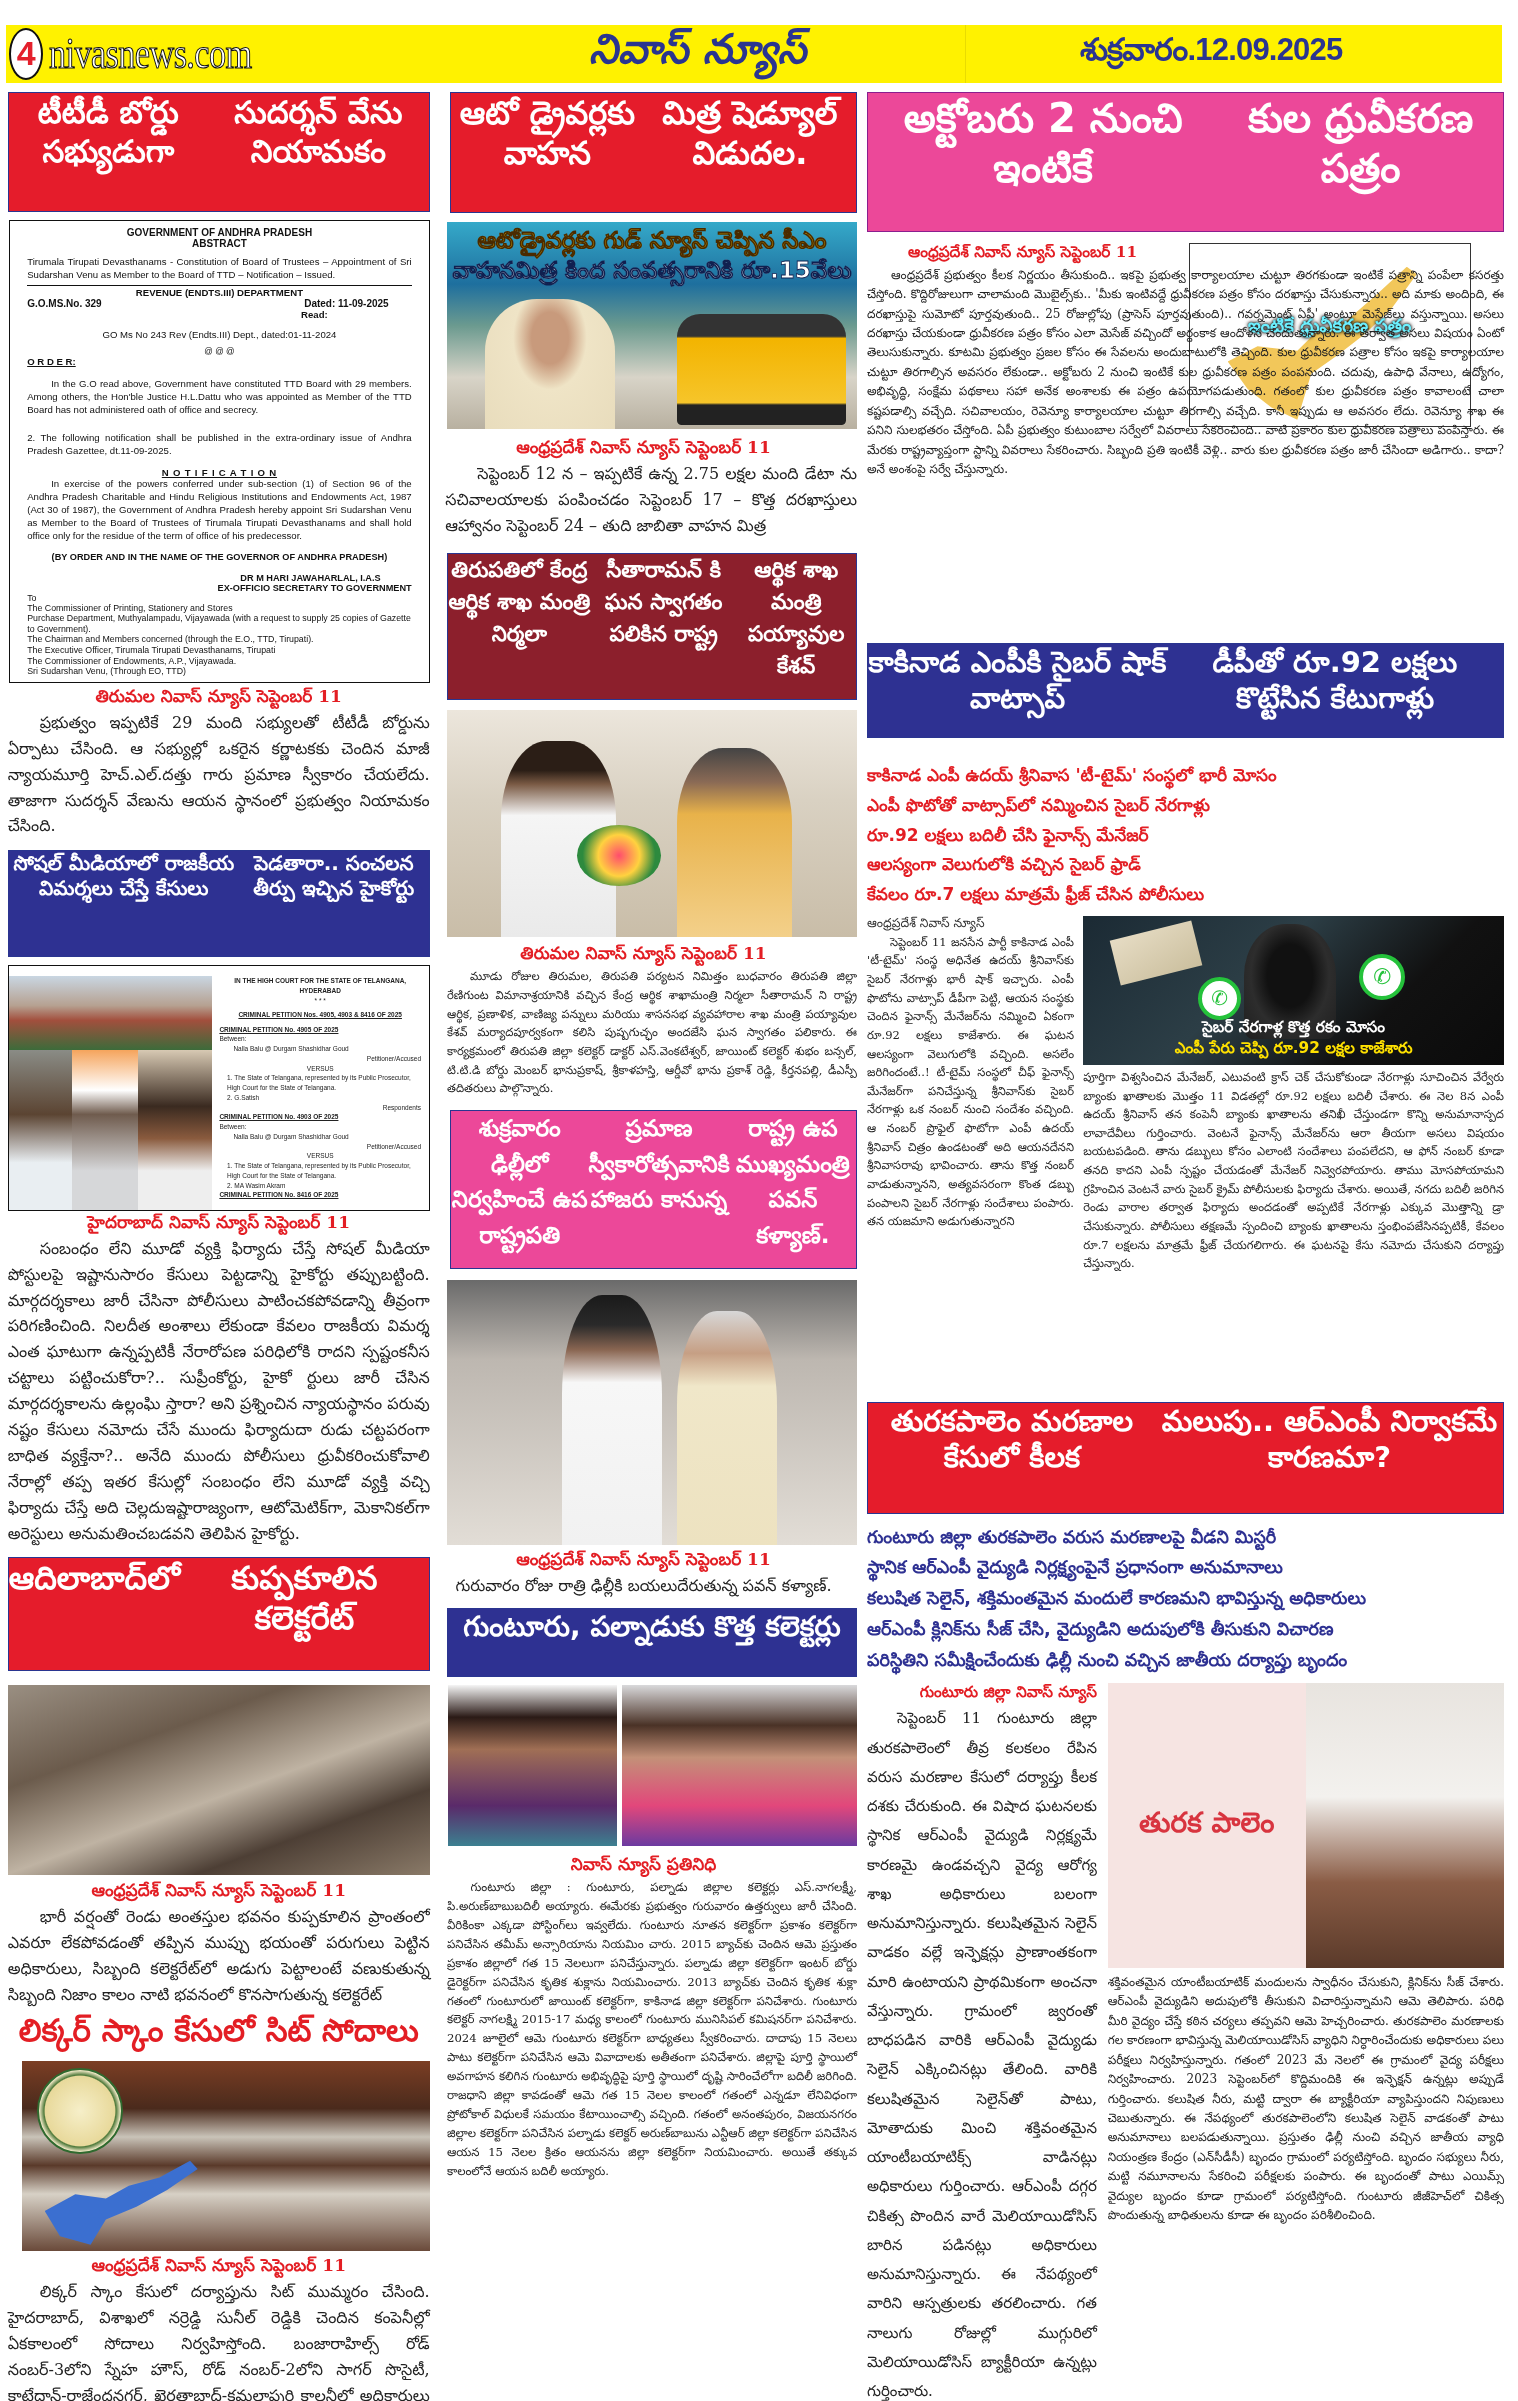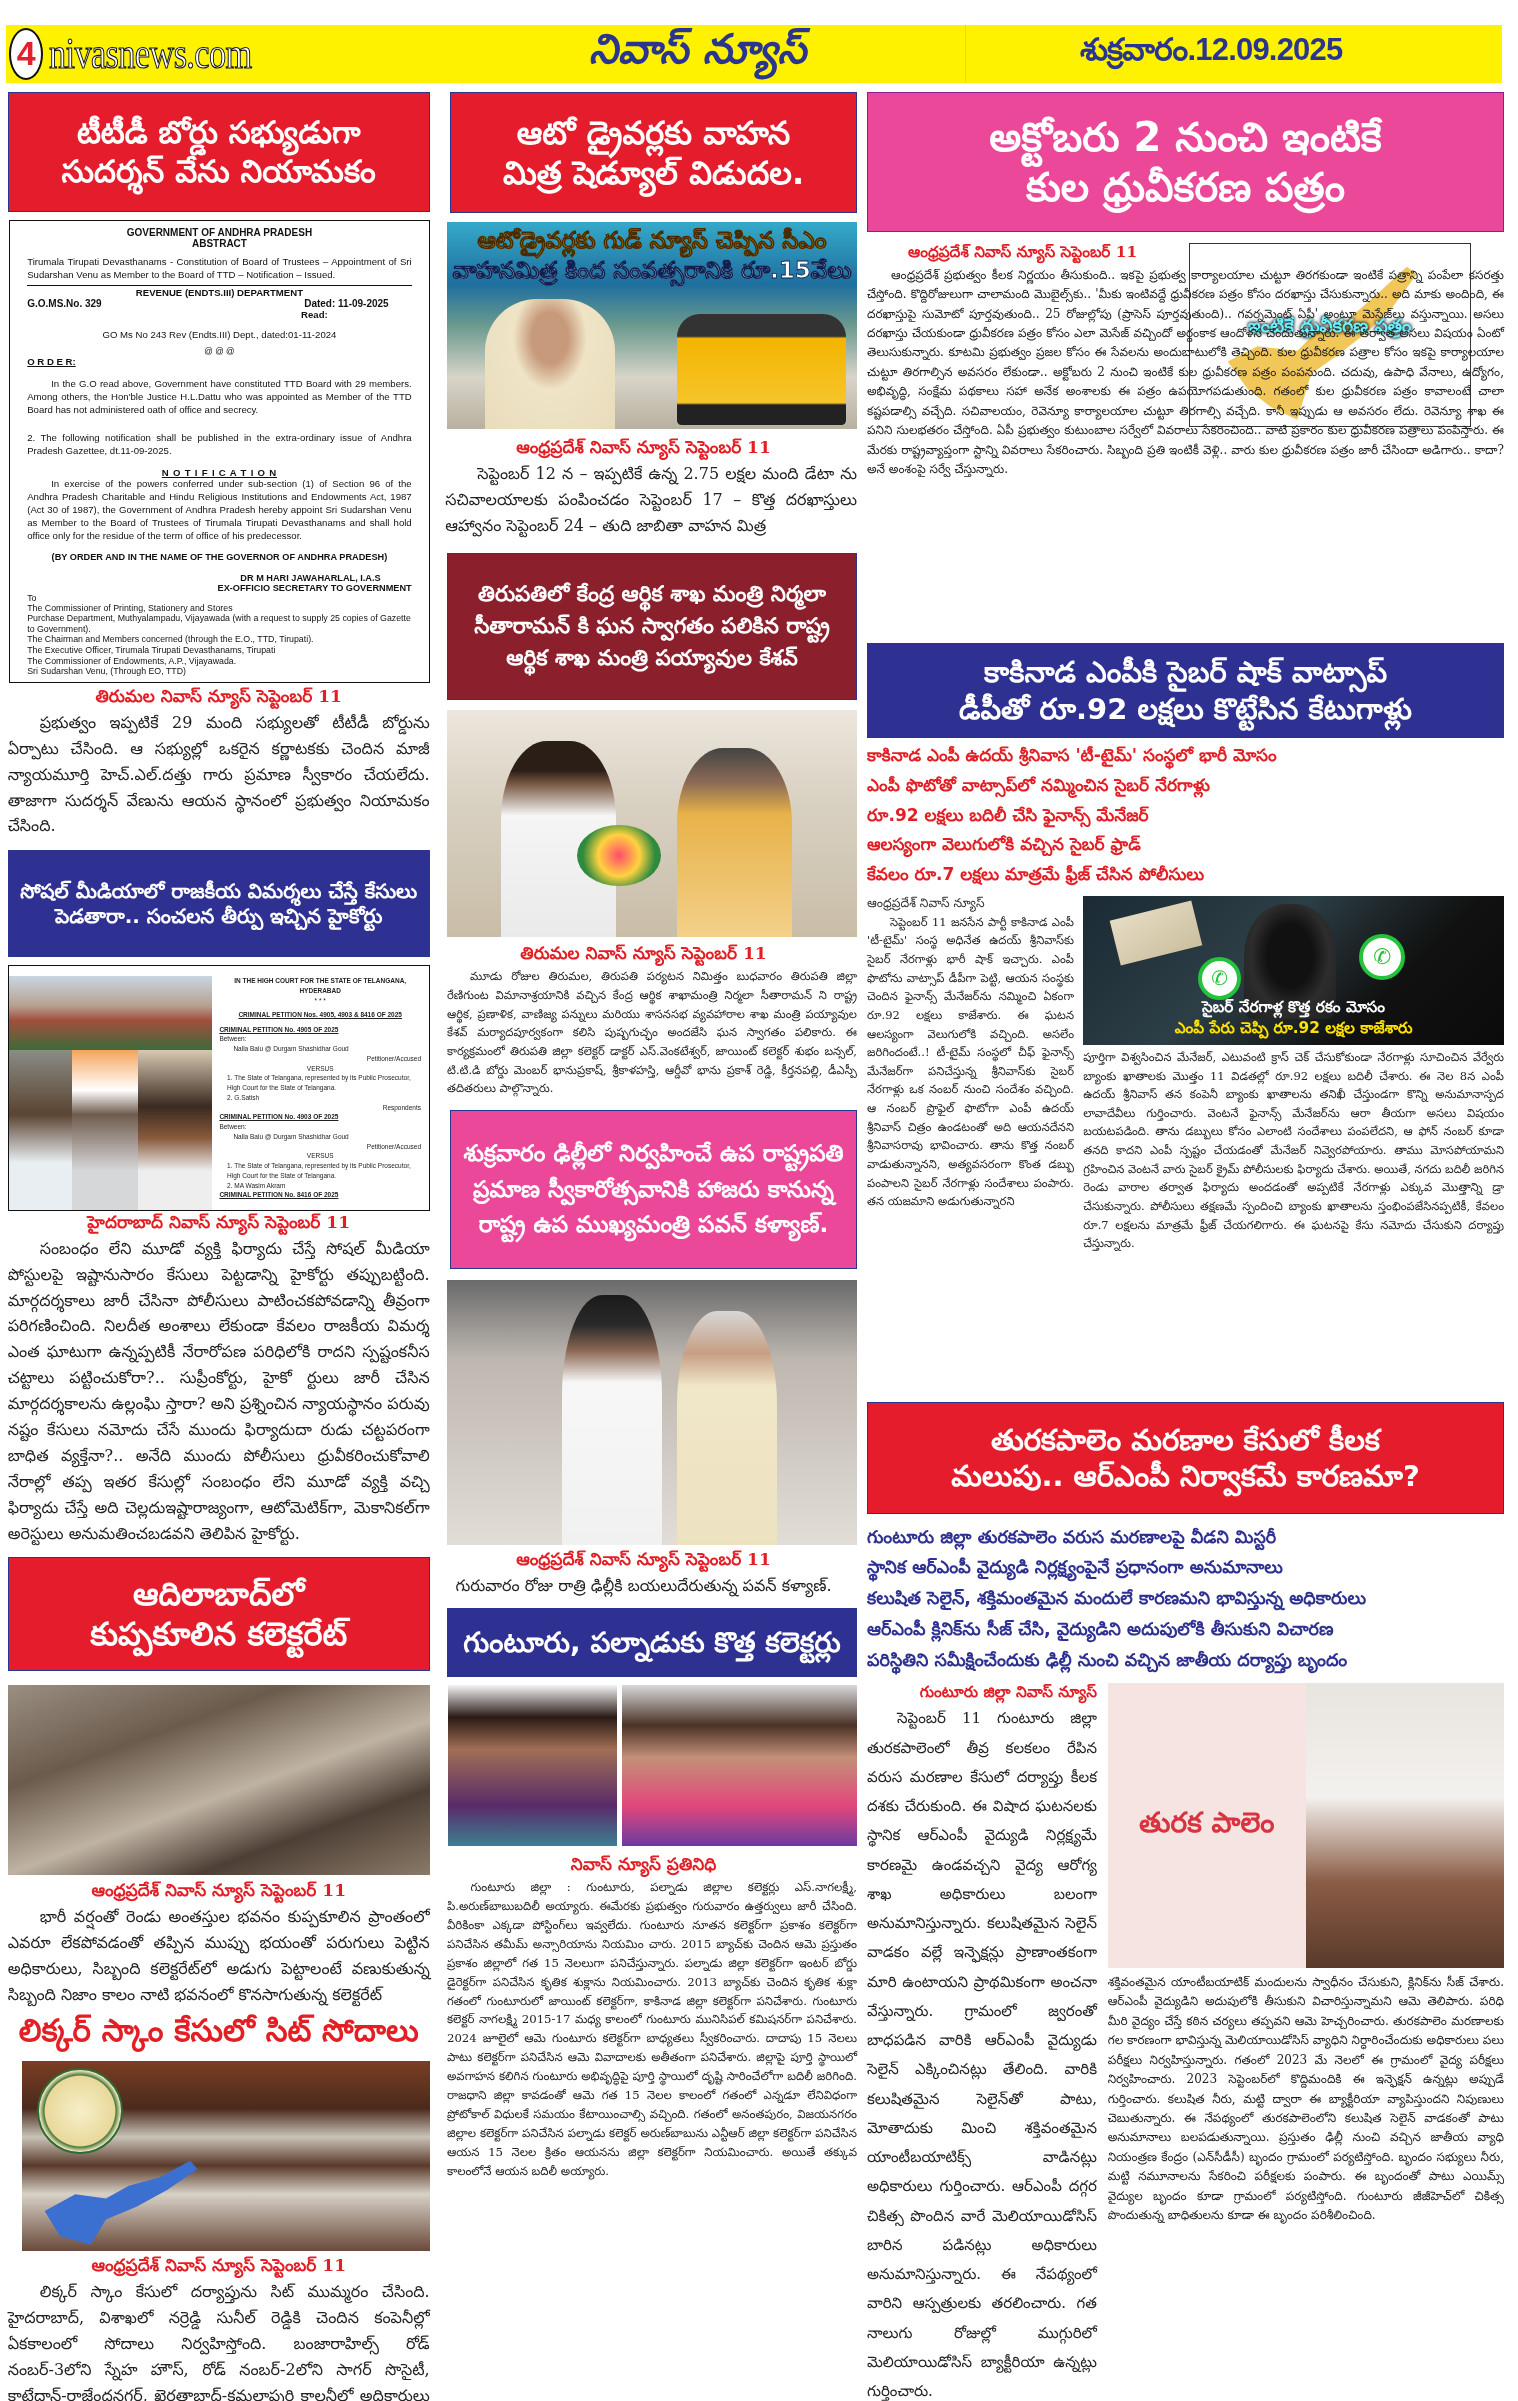--- a/index.html
+++ b/index.html
@@ -11,21 +11,21 @@
   .site { font-family: "Liberation Serif", serif; font-size: 44px; color: #fff; -webkit-text-stroke: 1.2px #111; margin-left: 6.1px; letter-spacing: -0.8px; transform: scaleX(0.78); transform-origin: left center; width: 322px; }
   .paper-name { position: absolute; left: 583px; font-size: 41px; font-weight: bold; color: #2a3590; font-style: italic; }
   .masthead-sep { position: absolute; left: 959px; top: 0; width: 0.8px; height: 58px; background: #e9dc00; }
   .date { position: absolute; left: 1074px; font-size: 31px; color: #2a3590; font-weight: bold; font-family: "Liberation Sans", sans-serif; letter-spacing: -0.8px; }
 
   .col { position: absolute; top: 92px; }
   .col1 { left: 7.7px; width: 422px; }
   .col2 { left: 430px; width: 427px; }
   .col3 { left: 867px; width: 637px; }
 
-  .hl { color: #fff; font-weight: bold; text-align: center; display: flex; flex-direction: column; justify-content: center; border: 1.5px solid #2a3590; line-height: 1.25; }
+  .hl { color: #fff; font-weight: bold; text-align: center; display: flex; flex-direction: row; justify-content: center; border: 1.5px solid #2a3590; line-height: 1.25; }
   .hl-red { background: #e51c2b; }
   .hl-blue { background: #2e3192; }
   .hl-purple { background: #ec4899; }
   .hl-maroon { background: #8c1f2c; }
 
   .dateline { color: #e31e24; font-weight: bold; text-align: center; font-family: "DejaVu Serif", serif; }
   .body { font-family: "DejaVu Serif", serif; font-size: 16px; line-height: 1.62; text-align: justify; color: #222; }
   .body p { text-indent: 2em; }
 
   .doc { border: 1.5px solid #111; background: #fff; font-family: "Liberation Sans", sans-serif; color: #111; padding: 6.1px 17px; }
@@ -246,21 +246,21 @@
       <p style="shape-outside:inset(0);">ఆంధ్రప్రదేశ్ ప్రభుత్వం కీలక నిర్ణయం తీసుకుంది.. ఇకపై ప్రభుత్వ కార్యాలయాల చుట్టూ తిరగకుండా ఇంటికే పత్రాన్ని పంపేలా కసరత్తు చేస్తోంది. కొద్దిరోజులుగా చాలామంది మొబైల్స్‌కు.. 'మీకు ఇంటివద్దే ధ్రువీకరణ పత్రం కోసం దరఖాస్తు చేసుకున్నారు.. అది మాకు అందింది, ఈ దరఖాస్తుపై సుమోటో పూర్తవుతుంది.. 25 రోజుల్లోపు (ప్రాసెస్ పూర్తవుతుంది).. గవర్నమెంట్ ఏపీ' అంటూ మెసేజ్‌లు వస్తున్నాయి. అసలు దరఖాస్తు చేయకుండా ధ్రువీకరణ పత్రం కోసం ఎలా మెసేజ్ వచ్చిందో అర్థంకాక ఆందోళన చెందుతున్నారు. ఈ తర్వాత అసలు విషయం ఏంటో తెలుసుకున్నారు. కూటమి ప్రభుత్వం ప్రజల కోసం ఈ సేవలను అందుబాటులోకి తెచ్చింది. కుల ధ్రువీకరణ పత్రాల కోసం ఇకపై కార్యాలయాల చుట్టూ తిరగాల్సిన అవసరం లేకుండా.. అక్టోబరు 2 నుంచి ఇంటికే కుల ధ్రువీకరణ పత్రం పంపనుంది. చదువు, ఉపాధి వేనాలు, ఉద్యోగం, అభివృద్ధి, సంక్షేమ పథకాలు సహా అనేక అంశాలకు ఈ పత్రం ఉపయోగపడుతుంది. గతంలో కుల ధ్రువీకరణ పత్రం కావాలంటే చాలా కష్టపడాల్సి వచ్చేది. సచివాలయం, రెవెన్యూ కార్యాలయాల చుట్టూ తిరగాల్సి వచ్చేది. కానీ ఇప్పుడు ఆ అవసరం లేదు. రెవెన్యూ శాఖ ఈ పనిని సులభతరం చేస్తోంది. ఏపీ ప్రభుత్వం కుటుంబాల సర్వేలో వివరాలు సేకరించింది.. వాటి ప్రకారం కుల ధ్రువీకరణ పత్రాలు పంపిస్తారు. ఈ మేరకు రాష్ట్రవ్యాప్తంగా స్టాన్ని వివరాలు సేకరించారు. సిబ్బంది ప్రతి ఇంటికీ వెళ్లి.. వారు కుల ధ్రువీకరణ పత్రం జారీ చేసిందా అడిగారు.. కాదా? అనే అంశంపై సర్వే చేస్తున్నారు.</p>
     </div>
   </article>
 </section>
 
 <article style="position:absolute;left:867px;top:643px;width:637px;">
   <div class="hl hl-blue" style="height:95px;font-size:29px;">
     <div>కాకినాడ ఎంపీకి సైబర్ షాక్ వాట్సాప్</div>
     <div>డీపీతో రూ.92 లక్షలు కొట్టేసిన కేటుగాళ్లు</div>
   </div>
-  <div class="bullets bullets-red" style="margin-top:3px;">
+  <div class="bullets bullets-red" style="margin-top:23px;">
     <div>కాకినాడ ఎంపీ ఉదయ్ శ్రీనివాస 'టీ-టైమ్' సంస్థలో భారీ మోసం</div>
     <div>ఎంపీ ఫొటోతో వాట్సాప్‌లో నమ్మించిన సైబర్ నేరగాళ్లు</div>
     <div>రూ.92 లక్షలు బదిలీ చేసి ఫైనాన్స్ మేనేజర్</div>
     <div>ఆలస్యంగా వెలుగులోకి వచ్చిన సైబర్ ఫ్రాడ్</div>
     <div>కేవలం రూ.7 లక్షలు మాత్రమే ఫ్రీజ్ చేసిన పోలీసులు</div>
   </div>
   <div style="display:flex;margin-top:6.1px;">
     <div style="width:207px;">
       <div style="text-align:left;font-family:'DejaVu Serif',serif;font-size:12.3px;color:#333;">ఆంధ్రప్రదేశ్ నివాస్ న్యూస్</div>
       <div class="body" style="font-size:11.5px;">

